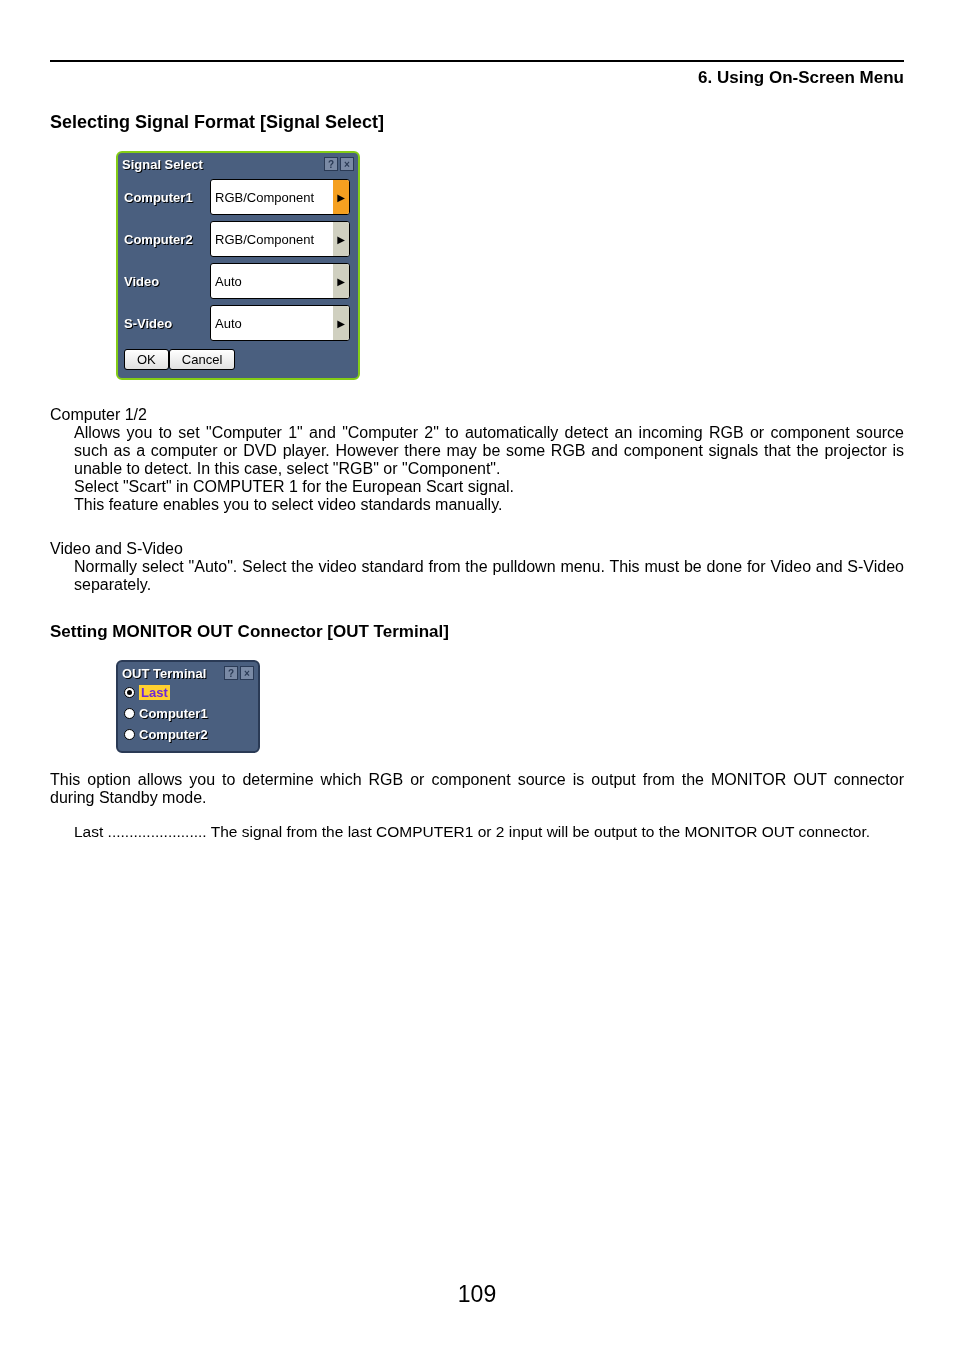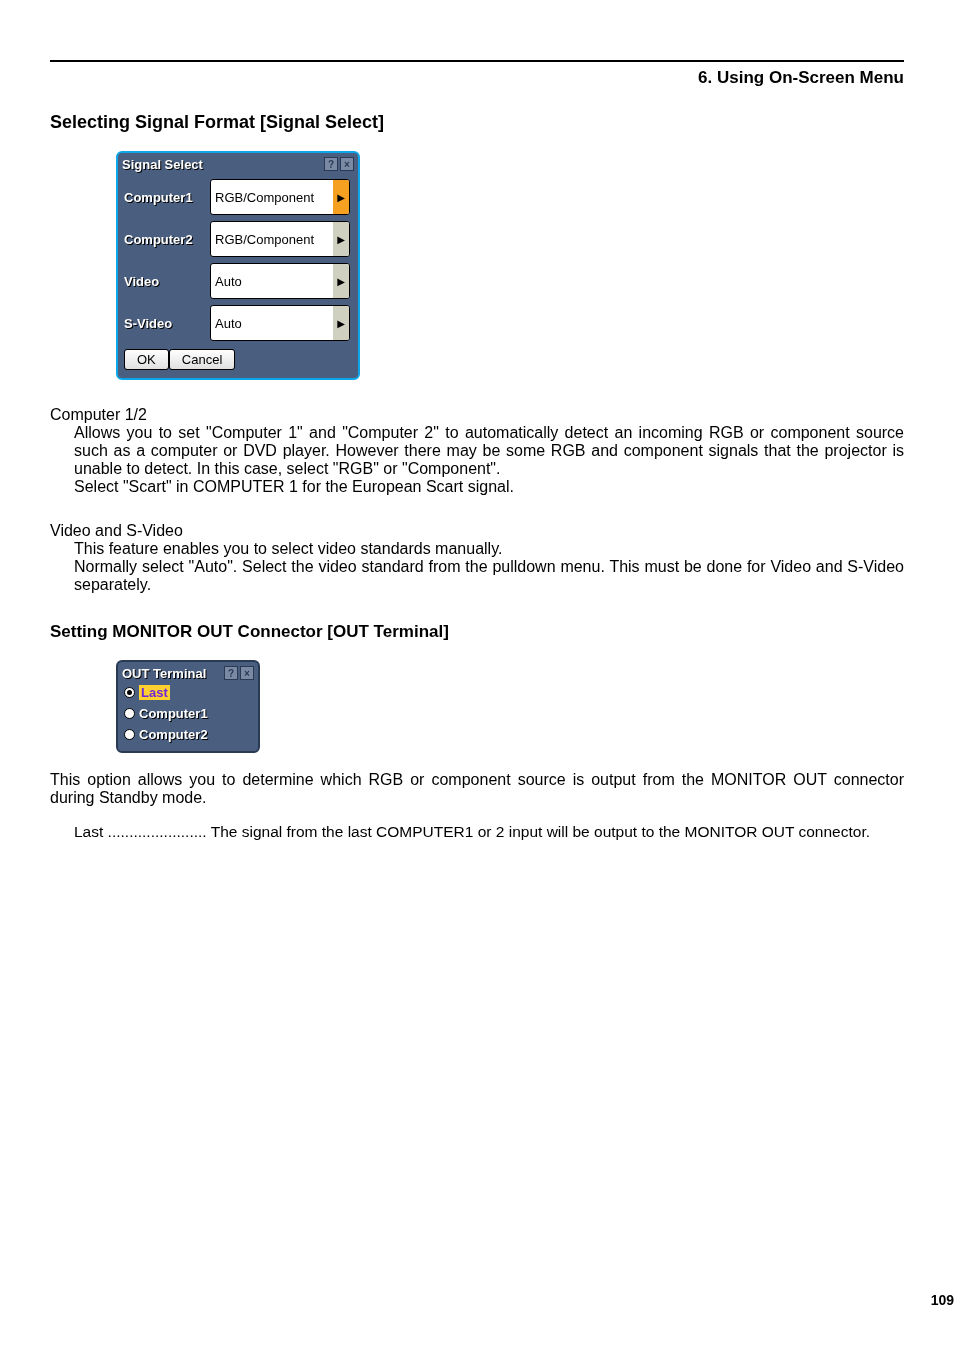--- a/index.html
+++ b/index.html
@@ -27,21 +27,21 @@
 .section-title {
   font-weight: bold;
   font-size: 18px;
   margin-bottom: 18px;
 }
 
 .sig-dialog {
   width: 244px;
   margin-left: 66px;
   background: #4a5f7f;
-  border: 2px solid #0ea5e9;
+  border: 2px solid #84cc16;
   border-radius: 6px;
   padding: 2px;
 }
 .sig-titlebar {
   display: flex;
   align-items: center;
   background: #4a5f7f;
   height: 18px;
   padding: 0 2px;
 }
@@ -201,23 +201,23 @@
   margin-top: 16px;
   padding-left: 24px;
   font-size: 15.5px;
 }
 .def-row { margin-bottom: 6px; }
 .page-num {
   position: absolute;
   bottom: 40px;
   width: 954px;
   left: 0;
-  text-align: right;
-  font-size: 14px;
-  font-weight: bold;
+  text-align: center;
+  font-size: 23px;
+  font-weight: normal;
 }
 </style>
 </head>
 <body>
 
 <div class="page">
   <div class="top-rule"></div>
   <div class="header-line">6. Using On-Screen Menu</div>
 
   <div class="section-title">Selecting Signal Format [Signal Select]</div>
@@ -261,22 +261,22 @@
         <button class="sig-btn">OK</button>
         <button class="sig-btn">Cancel</button>
       </div>
     </div>
   </div>
 
   <div class="body-text para-term">Computer 1/2</div>
   <div class="body-text para-indent">Allows you to set "Computer 1" and "Computer 2" to automatically detect an incoming RGB or component source such as a computer or DVD player. However there may be some RGB and component signals that the projector is unable to detect. In this case, select "RGB" or "Component".</div>
   <div class="body-text para-indent">Select "Scart" in COMPUTER 1 for the European Scart signal.</div>
 
+  <div class="body-text para-indent">This feature enables you to select video standards manually.</div>
   <div class="body-text para-term">Video and S-Video</div>
-  <div class="body-text para-indent">This feature enables you to select video standards manually.</div>
   <div class="body-text para-indent">Normally select "Auto". Select the video standard from the pulldown menu. This must be done for Video and S-Video separately.</div>
 
   <div class="section-title2">Setting MONITOR OUT Connector [OUT Terminal]</div>
 
   <div class="out-dialog">
     <div class="out-titlebar">
       <span class="out-title-text">OUT Terminal</span>
       <span class="tb-icon">?</span>
       <span class="tb-icon">×</span>
     </div>

